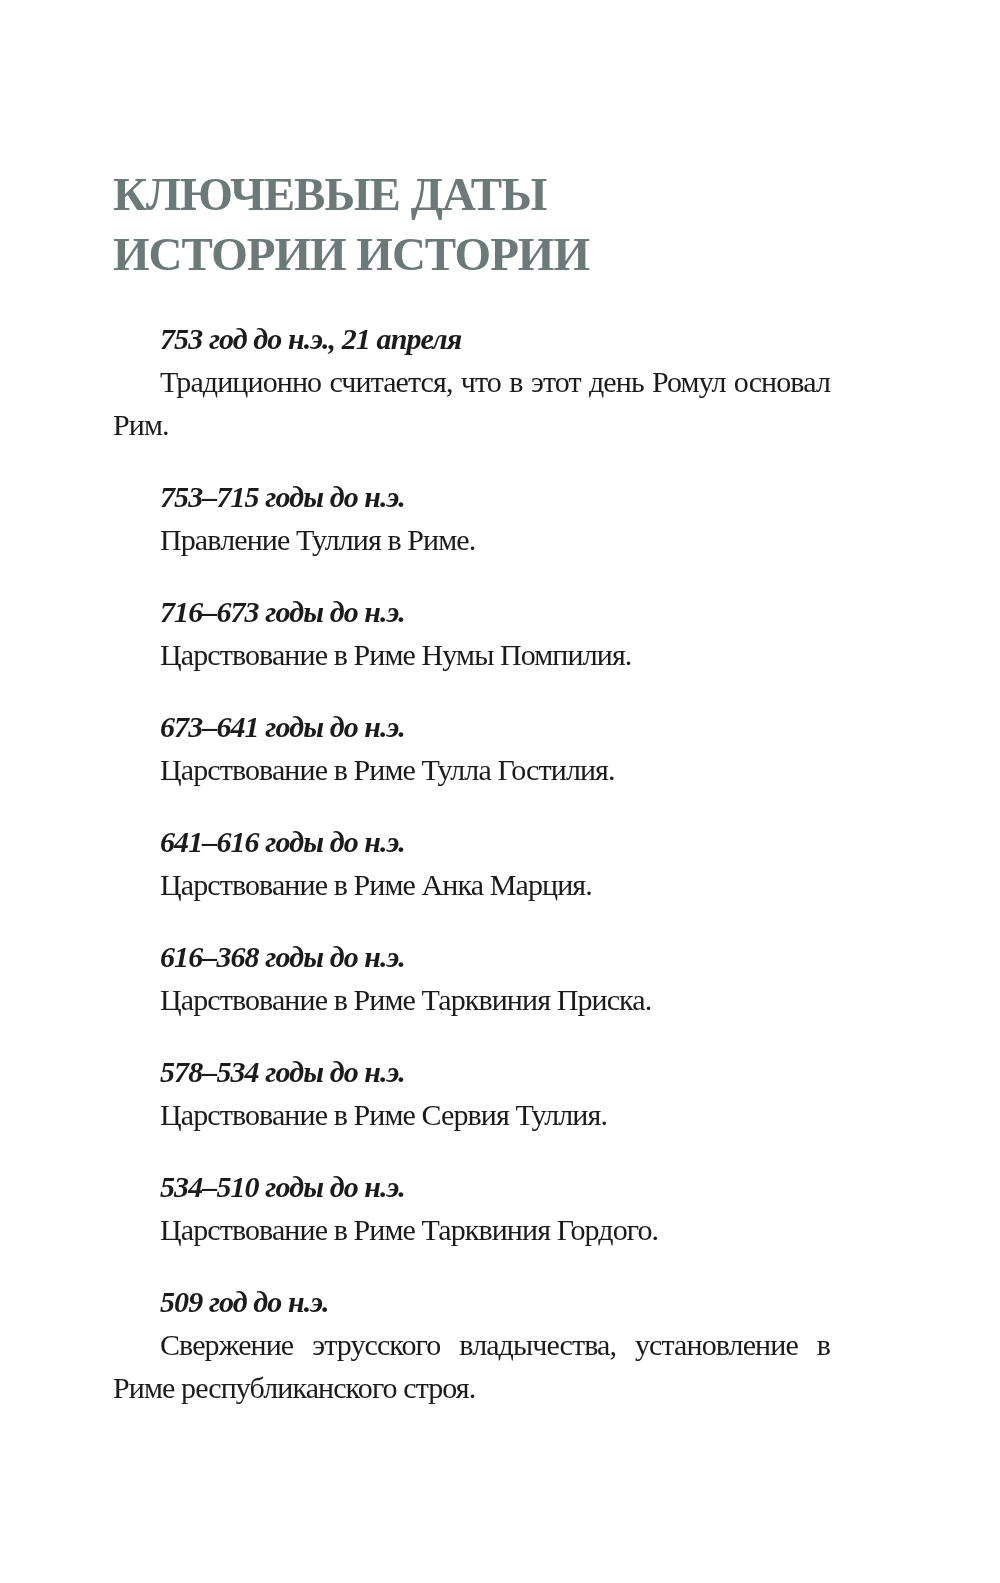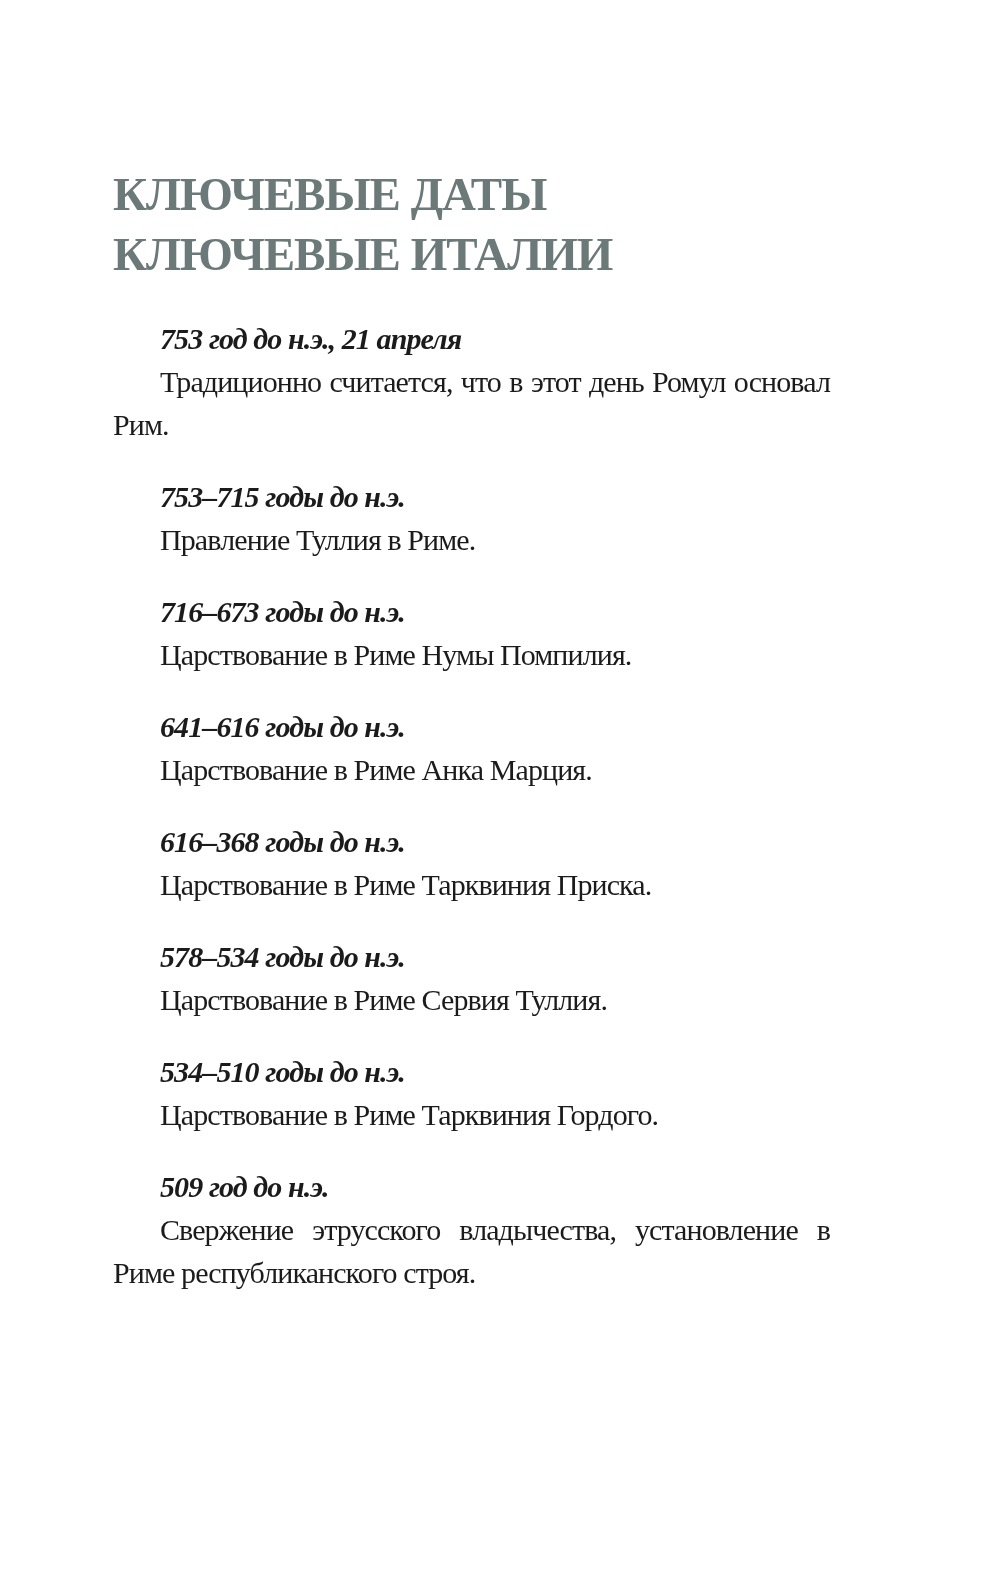--- a/index.html
+++ b/index.html
@@ -45,40 +45,44 @@
     text-align: justify;
   }
 </style>
 </head>
 <body>
 
 <div class="page">
 
   <h1 class="book-title" style="color: rgb(107, 122, 120);">
     <span class="title-line">КЛЮЧЕВЫЕ ДАТЫ</span>
-    <span class="title-line">КЛЮЧЕВЫЕ ИТАЛИИ</span>
+    <span class="title-line">ИСТОРИИ ИСТОРИИ</span>
   </h1>
 
   <div class="entries">
 
     <div class="entry">
       <p class="date">753 год до н.э., 21 апреля</p>
       <p class="desc">Традиционно считается, что в этот день Ромул основал Рим.</p>
     </div>
 
     <div class="entry">
       <p class="date">753–715 годы до н.э.</p>
       <p class="desc">Правление Туллия в Риме.</p>
     </div>
 
     <div class="entry">
       <p class="date">716–673 годы до н.э.</p>
       <p class="desc">Царствование в Риме Нумы Помпилия.</p>
     </div>
 
+    <div class="entry">
+      <p class="date">673–641 годы до н.э.</p>
+      <p class="desc">Царствование в Риме Тулла Гостилия.</p>
+    </div>
 
     <div class="entry">
       <p class="date">641–616 годы до н.э.</p>
       <p class="desc">Царствование в Риме Анка Марция.</p>
     </div>
 
     <div class="entry">
       <p class="date">616–368 годы до н.э.</p>
       <p class="desc">Царствование в Риме Тарквиния Приска.</p>
     </div>

